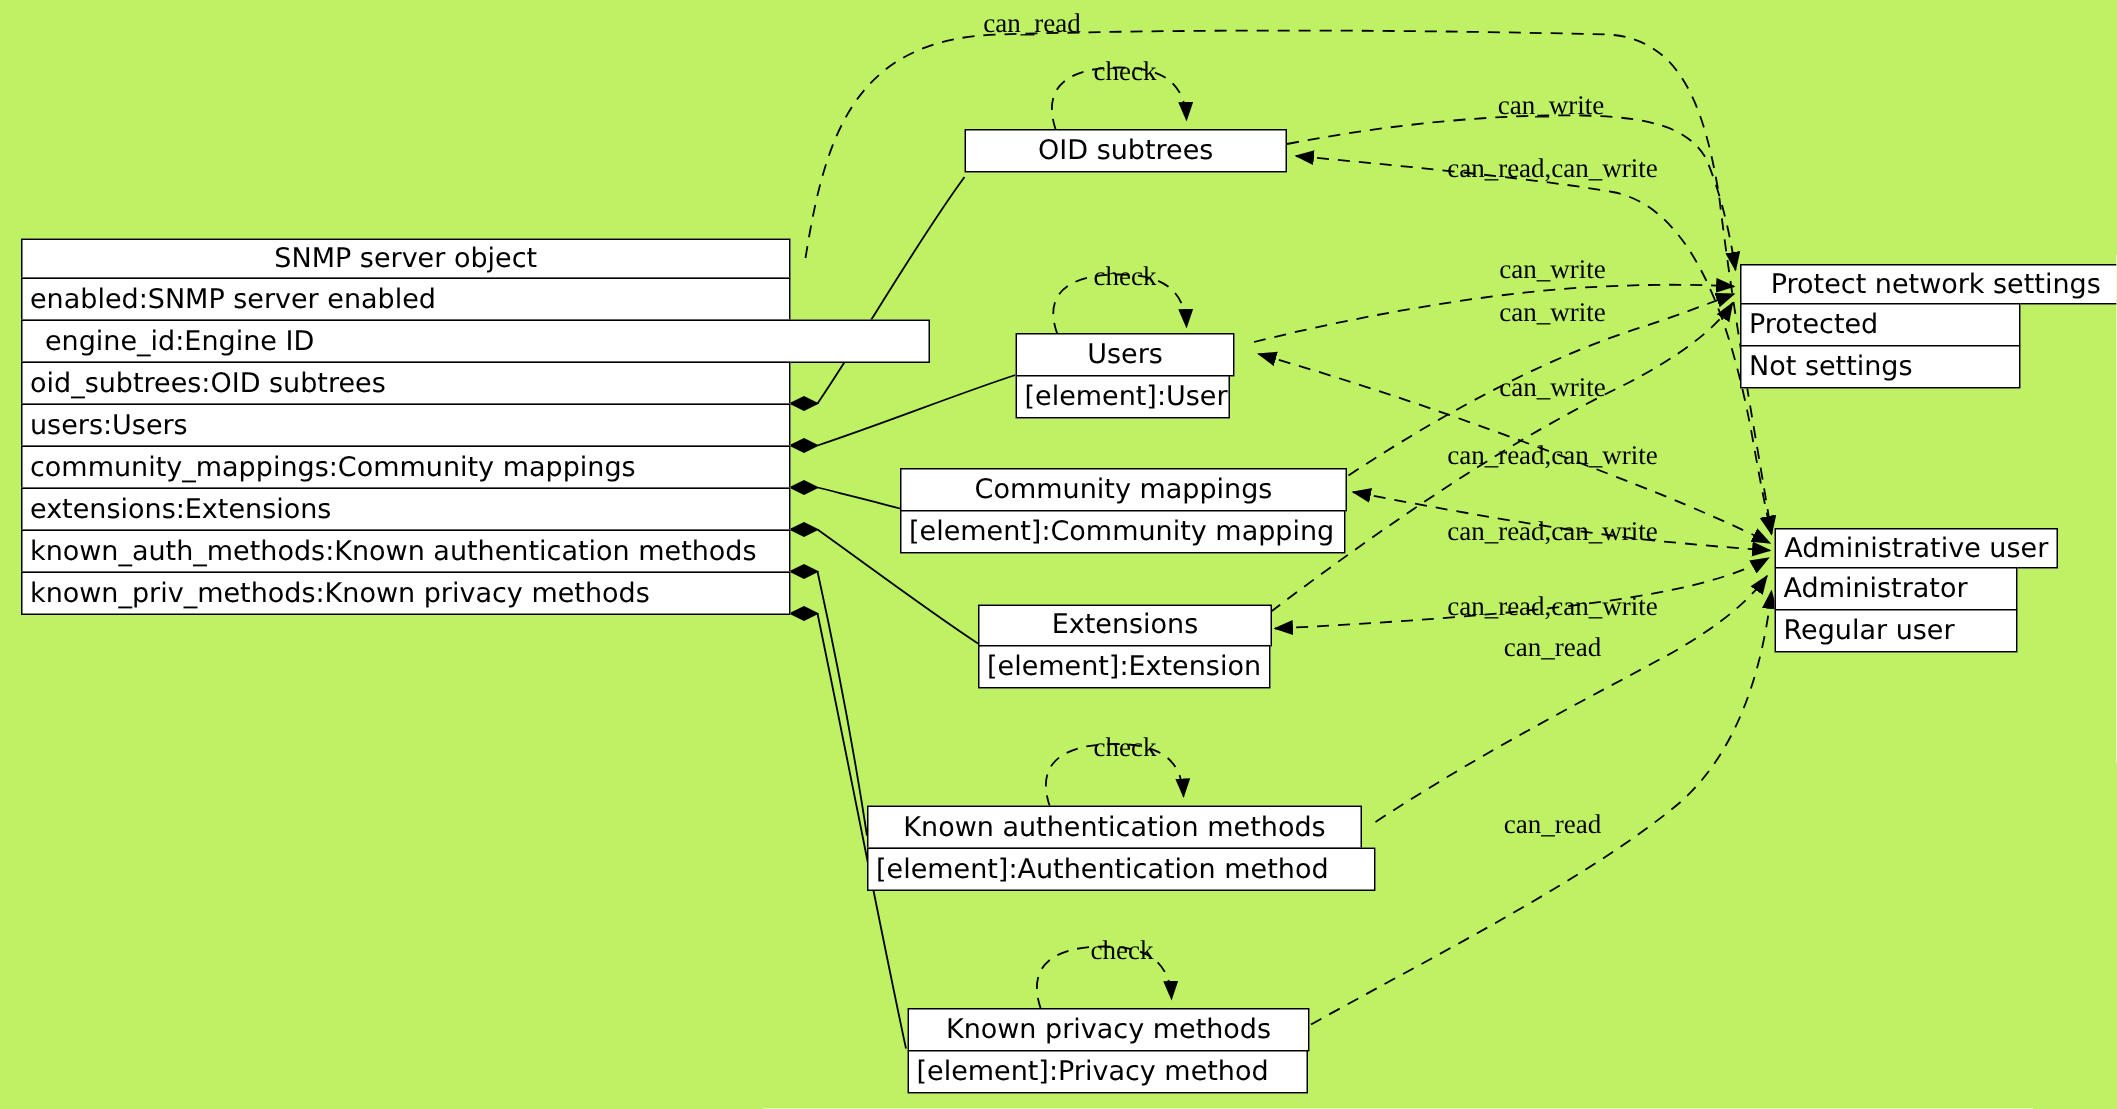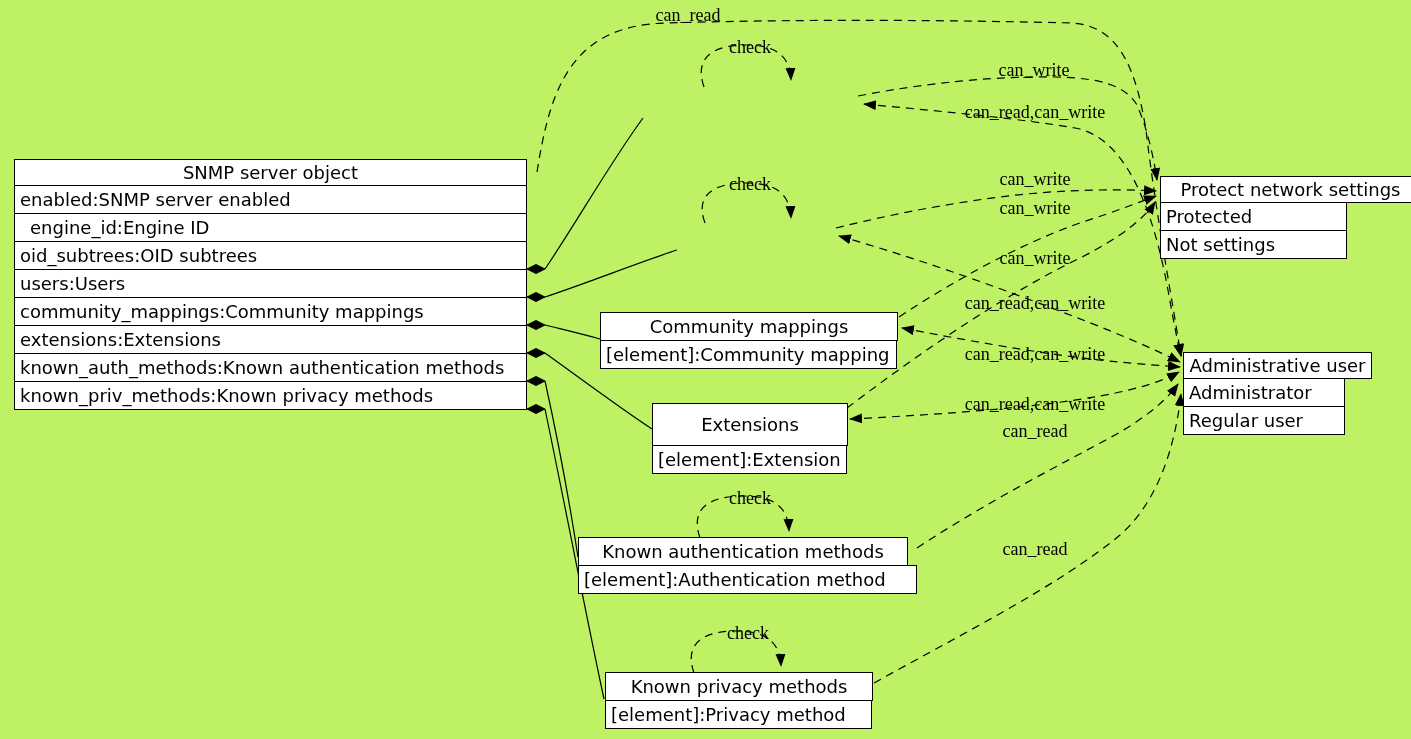--- a/index.html
+++ b/index.html
@@ -75,40 +75,45 @@
     <text class="elbl" x="1035" y="410">can_read,can_write</text>
     <text class="elbl" x="750" y="504">check</text>
     <text class="elbl" x="1035" y="437">can_read</text>
     <text class="elbl" x="748" y="639">check</text>
     <text class="elbl" x="1035" y="555">can_read</text>
   </svg>
 
   <div class="node" style="left:14px;top:159px;">
     <div class="cell hdr" style="width:513px;height:27px;">SNMP server object</div>
     <div class="cell" style="width:513px;height:29px;">enabled:SNMP server enabled</div>
-    <div class="cell" style="width:513px;height:29px;padding-left:15px;">engine_id:Engine ID</div>
+    <div class="cell" style="width:606px;height:29px;padding-left:15px;">engine_id:Engine ID</div>
     <div class="cell" style="width:513px;height:29px;">oid_subtrees:OID subtrees</div>
     <div class="cell" style="width:513px;height:29px;">users:Users</div>
     <div class="cell" style="width:513px;height:29px;">community_mappings:Community mappings</div>
     <div class="cell" style="width:513px;height:29px;">extensions:Extensions</div>
     <div class="cell" style="width:513px;height:29px;">known_auth_methods:Known authentication methods</div>
     <div class="cell" style="width:513px;height:29px;">known_priv_methods:Known privacy methods</div>
   </div>
 
   <div class="node" style="left:643px;top:86px;">
+    <div class="cell hdr" style="width:215px;height:29px;">OID subtrees</div>
   </div>
 
+  <div class="node" style="left:677px;top:222px;">
+    <div class="cell hdr" style="width:146px;height:29px;">Users</div>
+    <div class="cell" style="width:143px;height:29px;">[element]:User</div>
+  </div>
 
   <div class="node" style="left:600px;top:312px;">
     <div class="cell hdr" style="width:298px;height:29px;">Community mappings</div>
     <div class="cell" style="width:297px;height:29px;">[element]:Community mapping</div>
   </div>
 
   <div class="node" style="left:652px;top:403px;">
-    <div class="cell hdr" style="width:196px;height:43px;">Extensions</div>
+    <div class="cell hdr" style="width:196px;height:28px;">Extensions</div>
     <div class="cell" style="width:195px;height:29px;">[element]:Extension</div>
   </div>
 
   <div class="node" style="left:578px;top:537px;">
     <div class="cell hdr" style="width:330px;height:29px;">Known authentication methods</div>
     <div class="cell" style="width:339px;height:29px;">[element]:Authentication method</div>
   </div>
 
   <div class="node" style="left:605px;top:672px;">
     <div class="cell hdr" style="width:268px;height:29px;">Known privacy methods</div>

